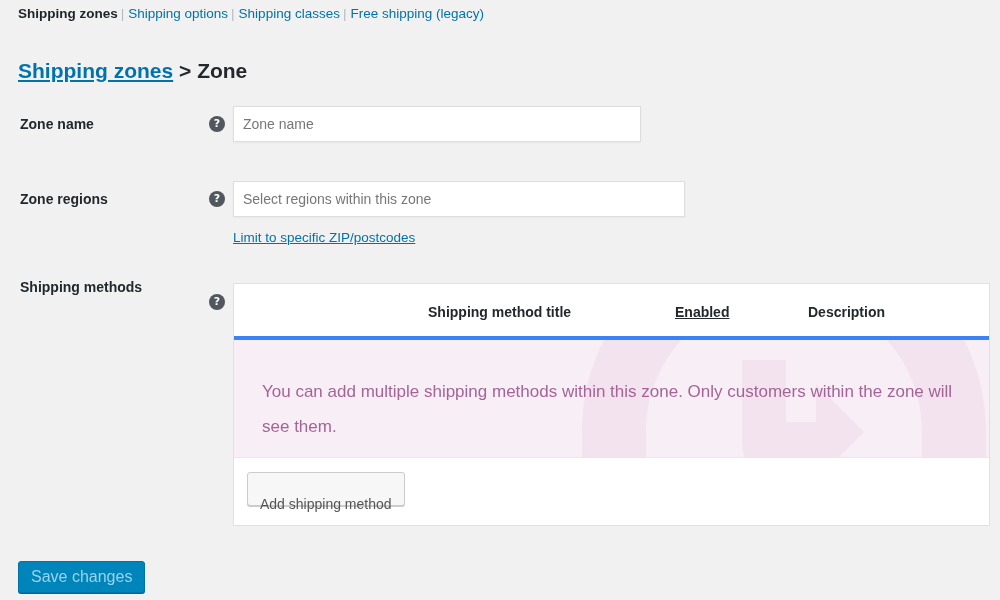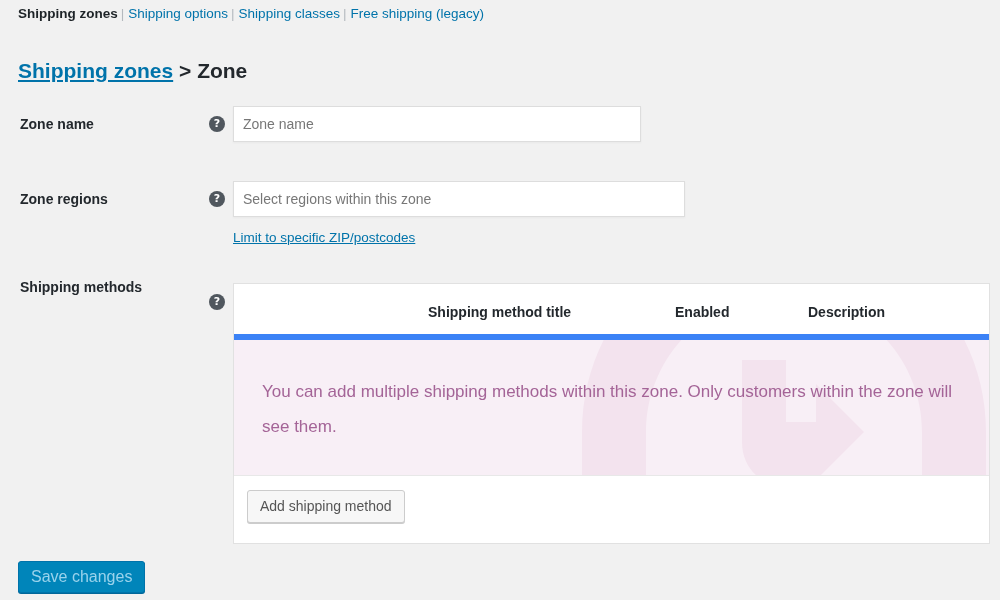--- a/index.html
+++ b/index.html
@@ -123,37 +123,37 @@
     left: 233px;
     top: 283px;
     width: 757px;
     border: 1px solid #e1e1e1;
     background: #fff;
   }
   .methods-head {
     position: relative;
     height: 56px;
     background: #fff;
-    border-bottom: 6px solid #3b82f6;
+    border-bottom: 4px solid #3b82f6;
   }
   .col-head {
     position: absolute;
     top: 20px;
     font-size: 14px;
     font-weight: bold;
     color: #23282d;
     white-space: nowrap;
   }
   .col-title    { left: 194px; }
-  .col-enabled  { left: 441px; }
+  .col-enabled  { left: 441px; text-decoration: underline; }
   .col-desc     { left: 574px; }
 
   .methods-blank {
     position: relative;
-    height: 136px;
+    height: 118px;
     background: #f8eff6;
     overflow: hidden;
     border-bottom: 1px solid #e8e8e8;
   }
   .watermark {
     position: absolute;
     left: 290px;
     top: -130px;
     width: 520px;
     height: 330px;
@@ -174,21 +174,21 @@
   .methods-foot {
     position: relative;
     height: 67px;
     background: #fff;
   }
   .btn-secondary {
     position: absolute;
     left: 13px;
     top: 14px;
     height: 33px;
-    padding: 0 12px;
+    padding: 16px 12px;
     background: #f7f7f7;
     border: 1px solid #ccc;
     border-radius: 3px;
     box-shadow: 0 1px 0 #ccc;
     font-family: "Liberation Sans", sans-serif;
     font-size: 14px;
     color: #555;
     line-height: 31px;
     cursor: pointer;
     white-space: nowrap;

